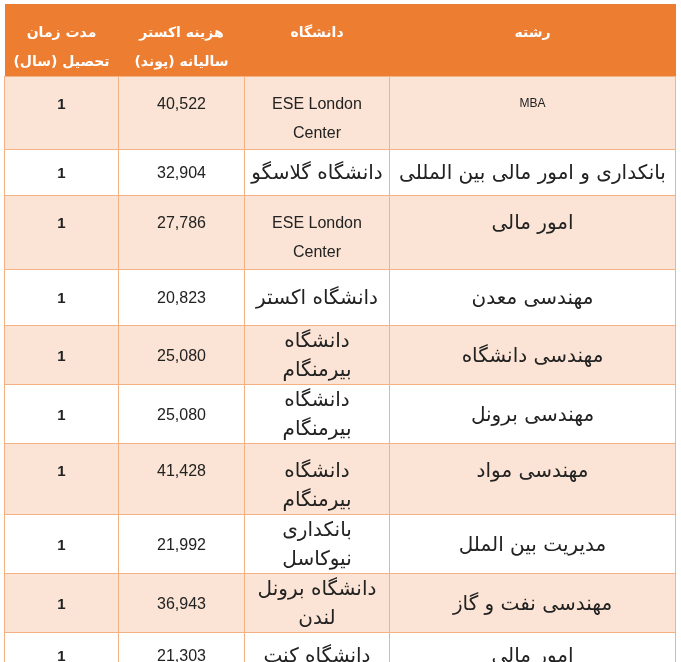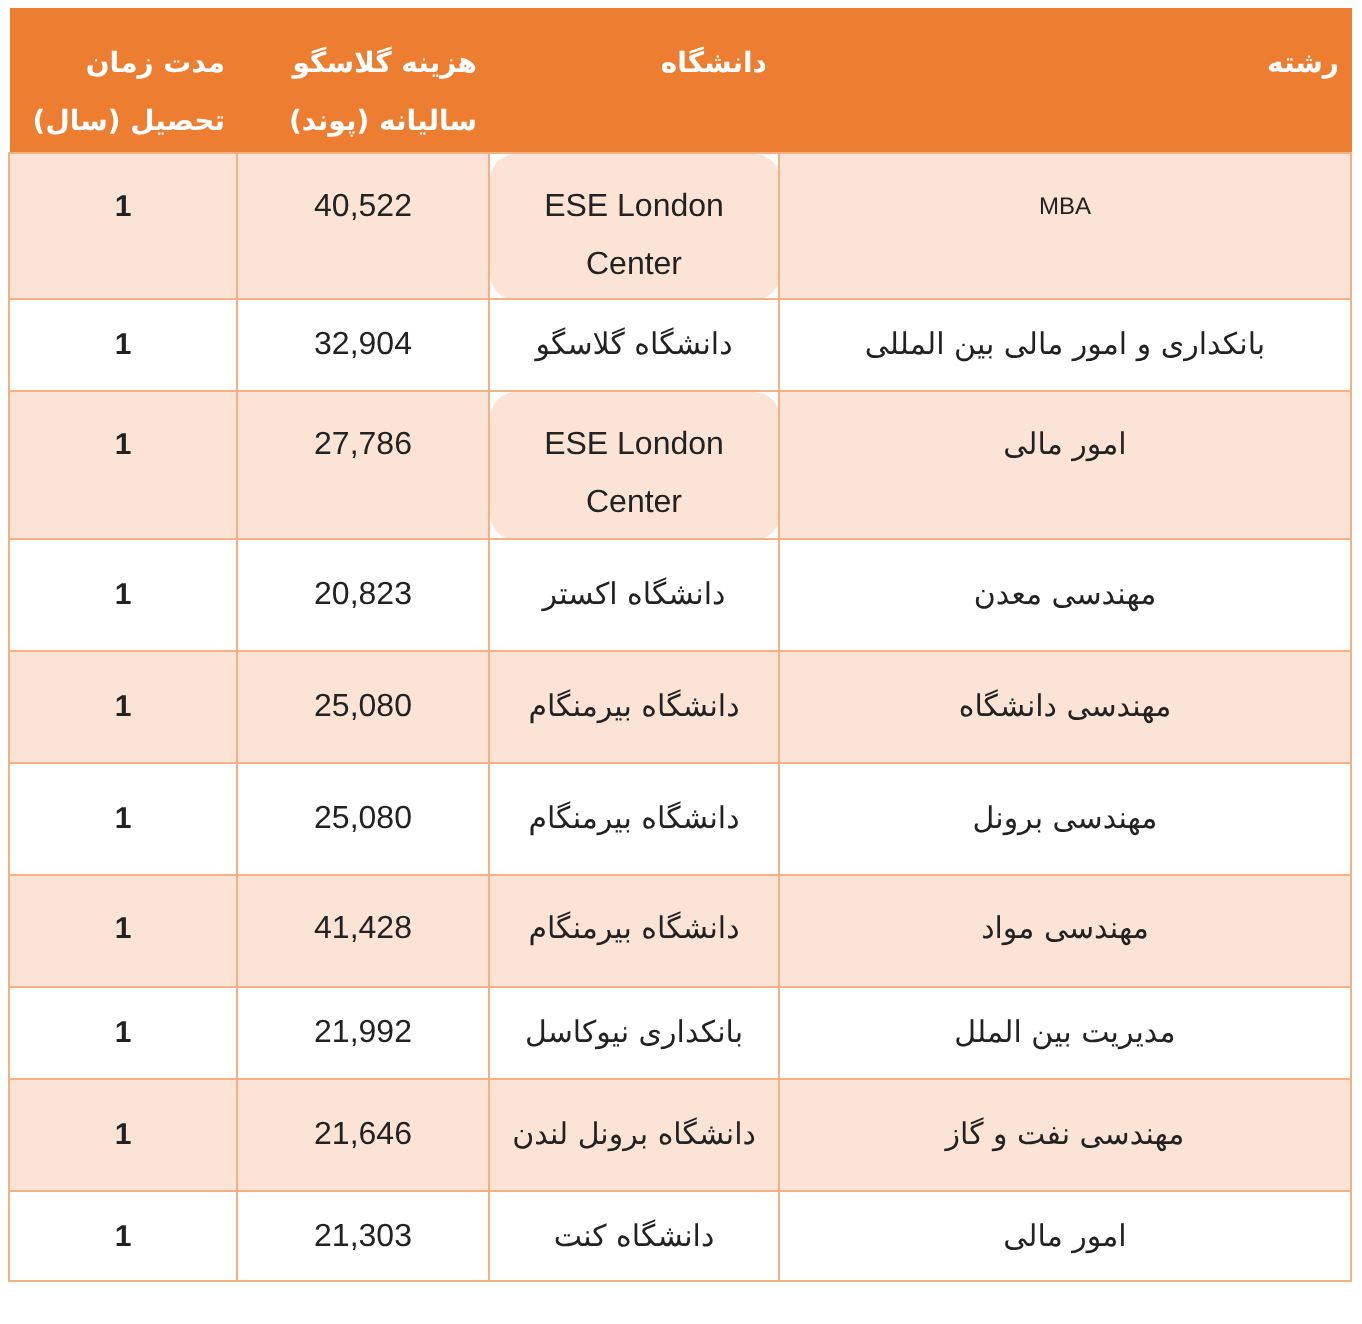--- a/index.html
+++ b/index.html
@@ -6,51 +6,51 @@
   body { width: 681px; height: 662px; position: relative; overflow: hidden; font-family: "DejaVu Sans", sans-serif; }
   .wrap { position: absolute; left: 4px; top: 4px; width: 671px; }
   table { border-collapse: collapse; width: 671px; table-layout: fixed; direction: rtl; }
   col.c-major { width: 286px; }
   col.c-uni { width: 145px; }
   col.c-cost { width: 126px; }
   col.c-dur { width: 114px; }
   th {
     background: #ED7D31; color: #ffffff; font-weight: bold; font-size: 14px;
     line-height: 29px; vertical-align: top; padding: 14px 6px 0 6px; height: 72px;
-    border: none; text-align: right; box-sizing: border-box;
+    border: none; text-align: center; box-sizing: border-box;
   }
   td {
     border: 1.5px solid #F4B183; text-align: center; vertical-align: top;
-    font-size: 15px; color: #222222; line-height: 29px; padding: 12px 6px 0 6px;
+    font-size: 20px; color: #222222; line-height: 29px; padding: 12px 6px 0 6px;
     box-sizing: border-box;
   }
   tr.odd td { background: #FBE4D5; }
   tr.even td { background: #ffffff; }
   td.dur { font-weight: bold; font-family: "Liberation Sans", sans-serif; font-size: 15px; }
   td.cost { font-family: "Liberation Sans", sans-serif; font-size: 16px; }
-  td.uni.latin { font-family: "Liberation Sans", sans-serif; font-size: 16px; border-radius: 13px; }
+  td.uni.latin { font-family: "Liberation Sans", sans-serif; font-size: 16px; }
   td.major.latin { font-family: "Liberation Sans", sans-serif; font-size: 12px; }
   td.center-v { vertical-align: middle; padding-top: 0; }
 </style>
 </head>
 <body>
 
 <div class="wrap">
   <table>
     <colgroup>
       <col class="c-major">
         <col class="c-uni">
         <col class="c-cost">
         <col class="c-dur">
     </colgroup>
     <thead>
       <tr>
         <th><span>رشته</span></th>
         <th><span>دانشگاه</span></th>
-        <th><span>هزینه گلاسگو</span><br><span>سالیانه (پوند)</span></th>
+        <th><span>هزینه اکستر</span><br><span>سالیانه (پوند)</span></th>
         <th><span>مدت زمان</span><br><span>تحصیل (سال)</span></th>
       </tr>
     </thead>
     <tbody>
       <tr class="odd" style="height:73px">
         <td class="major latin">MBA</td>
         <td class="uni latin">ESE London Center</td>
         <td class="cost">40,522</td>
         <td class="dur">1</td>
       </tr>
@@ -92,21 +92,21 @@
       </tr>
       <tr class="even" style="height:46px">
         <td class="major center-v">مدیریت بین الملل</td>
         <td class="uni center-v">بانکداری نیوکاسل</td>
         <td class="cost center-v">21,992</td>
         <td class="dur center-v">1</td>
       </tr>
       <tr class="odd" style="height:56px">
         <td class="major center-v">مهندسی نفت و گاز</td>
         <td class="uni center-v">دانشگاه برونل لندن</td>
-        <td class="cost center-v">21,646</td>
+        <td class="cost center-v">36,943</td>
         <td class="dur center-v">1</td>
       </tr>
       <tr class="even" style="height:45px">
         <td class="major center-v">امور مالی</td>
         <td class="uni center-v">دانشگاه کنت</td>
         <td class="cost center-v">21,303</td>
         <td class="dur center-v">1</td>
       </tr>
     </tbody>
   </table>

